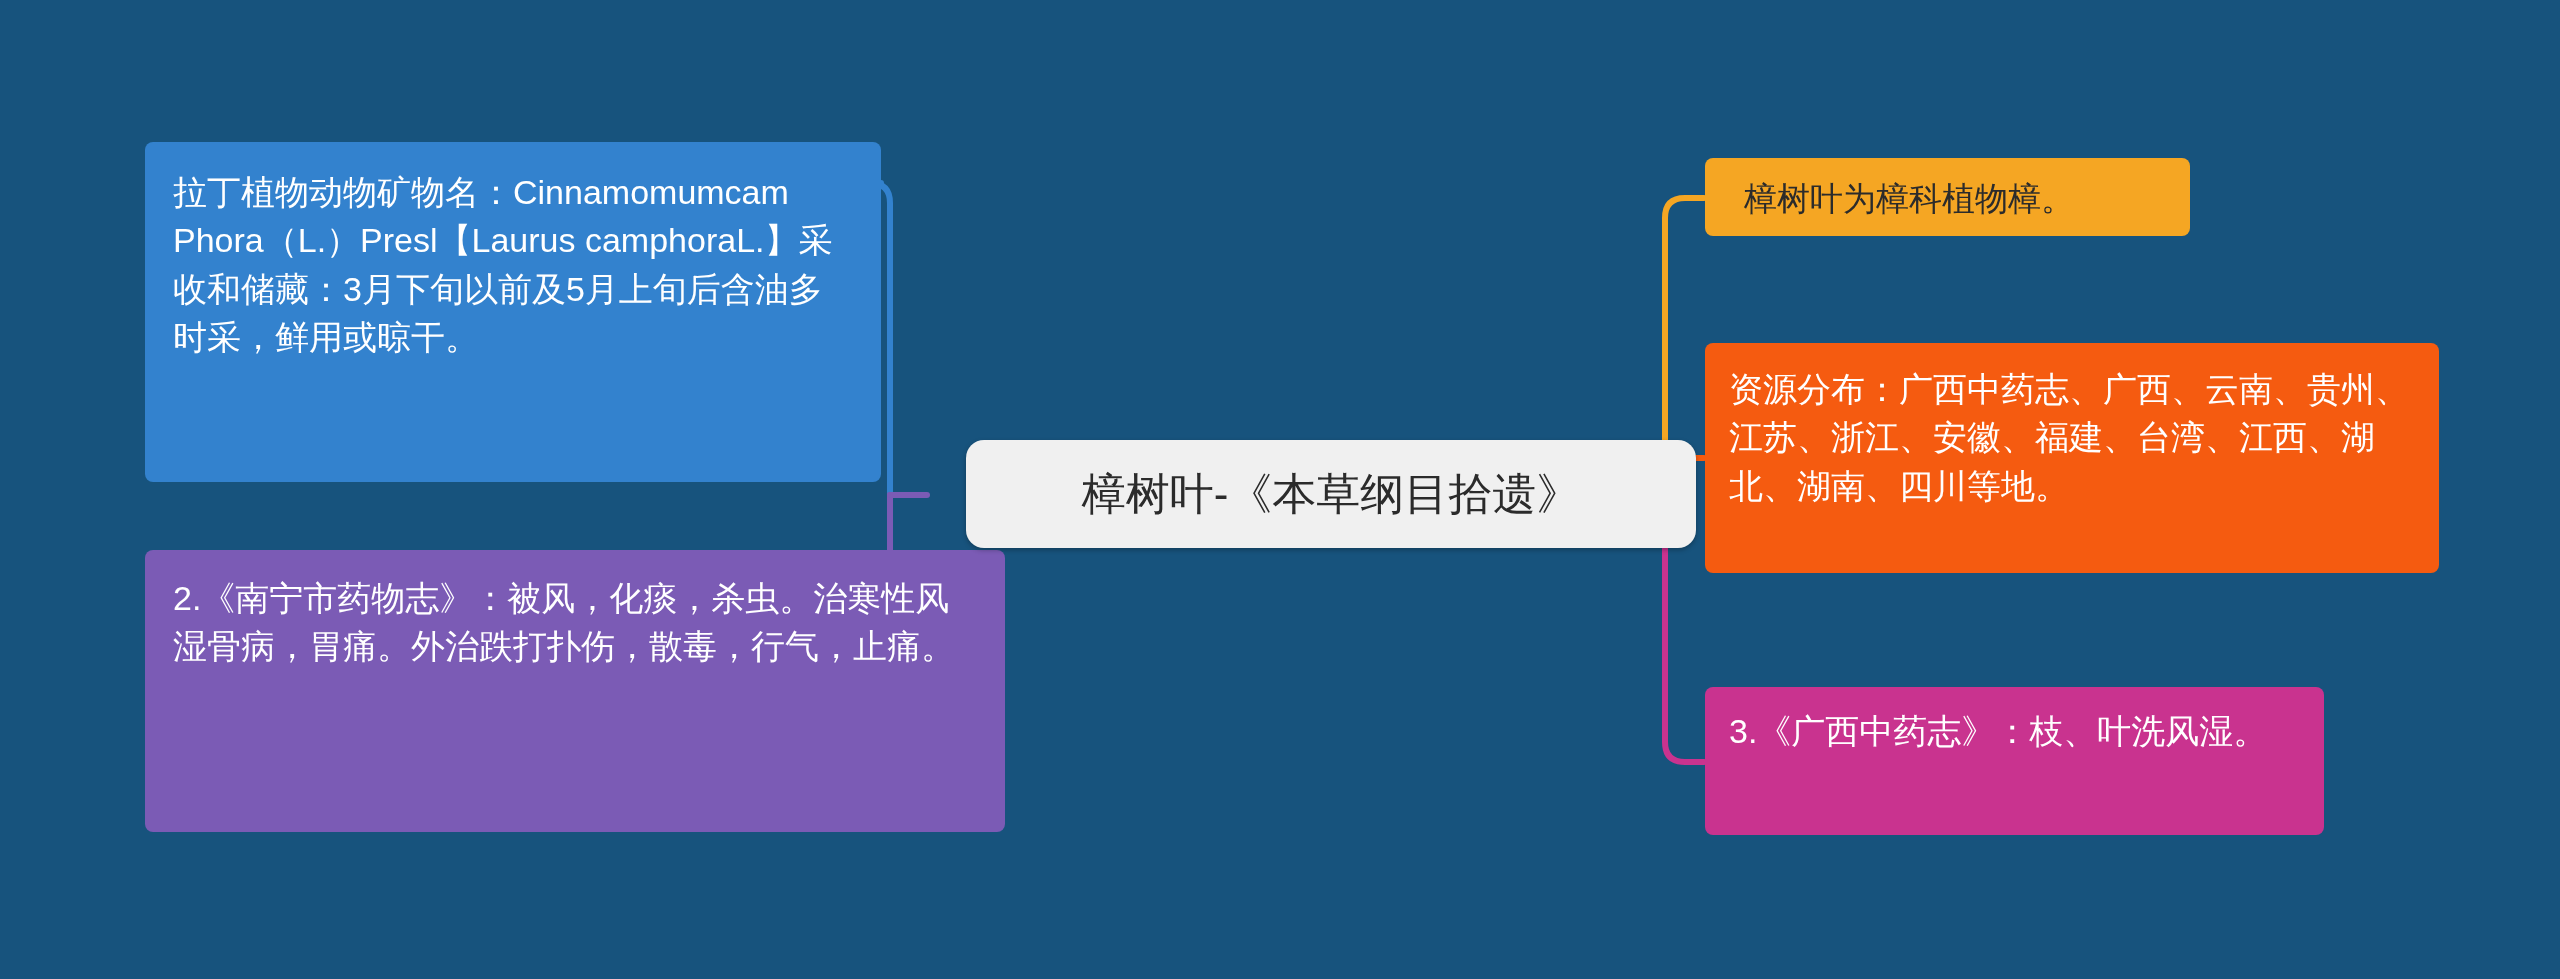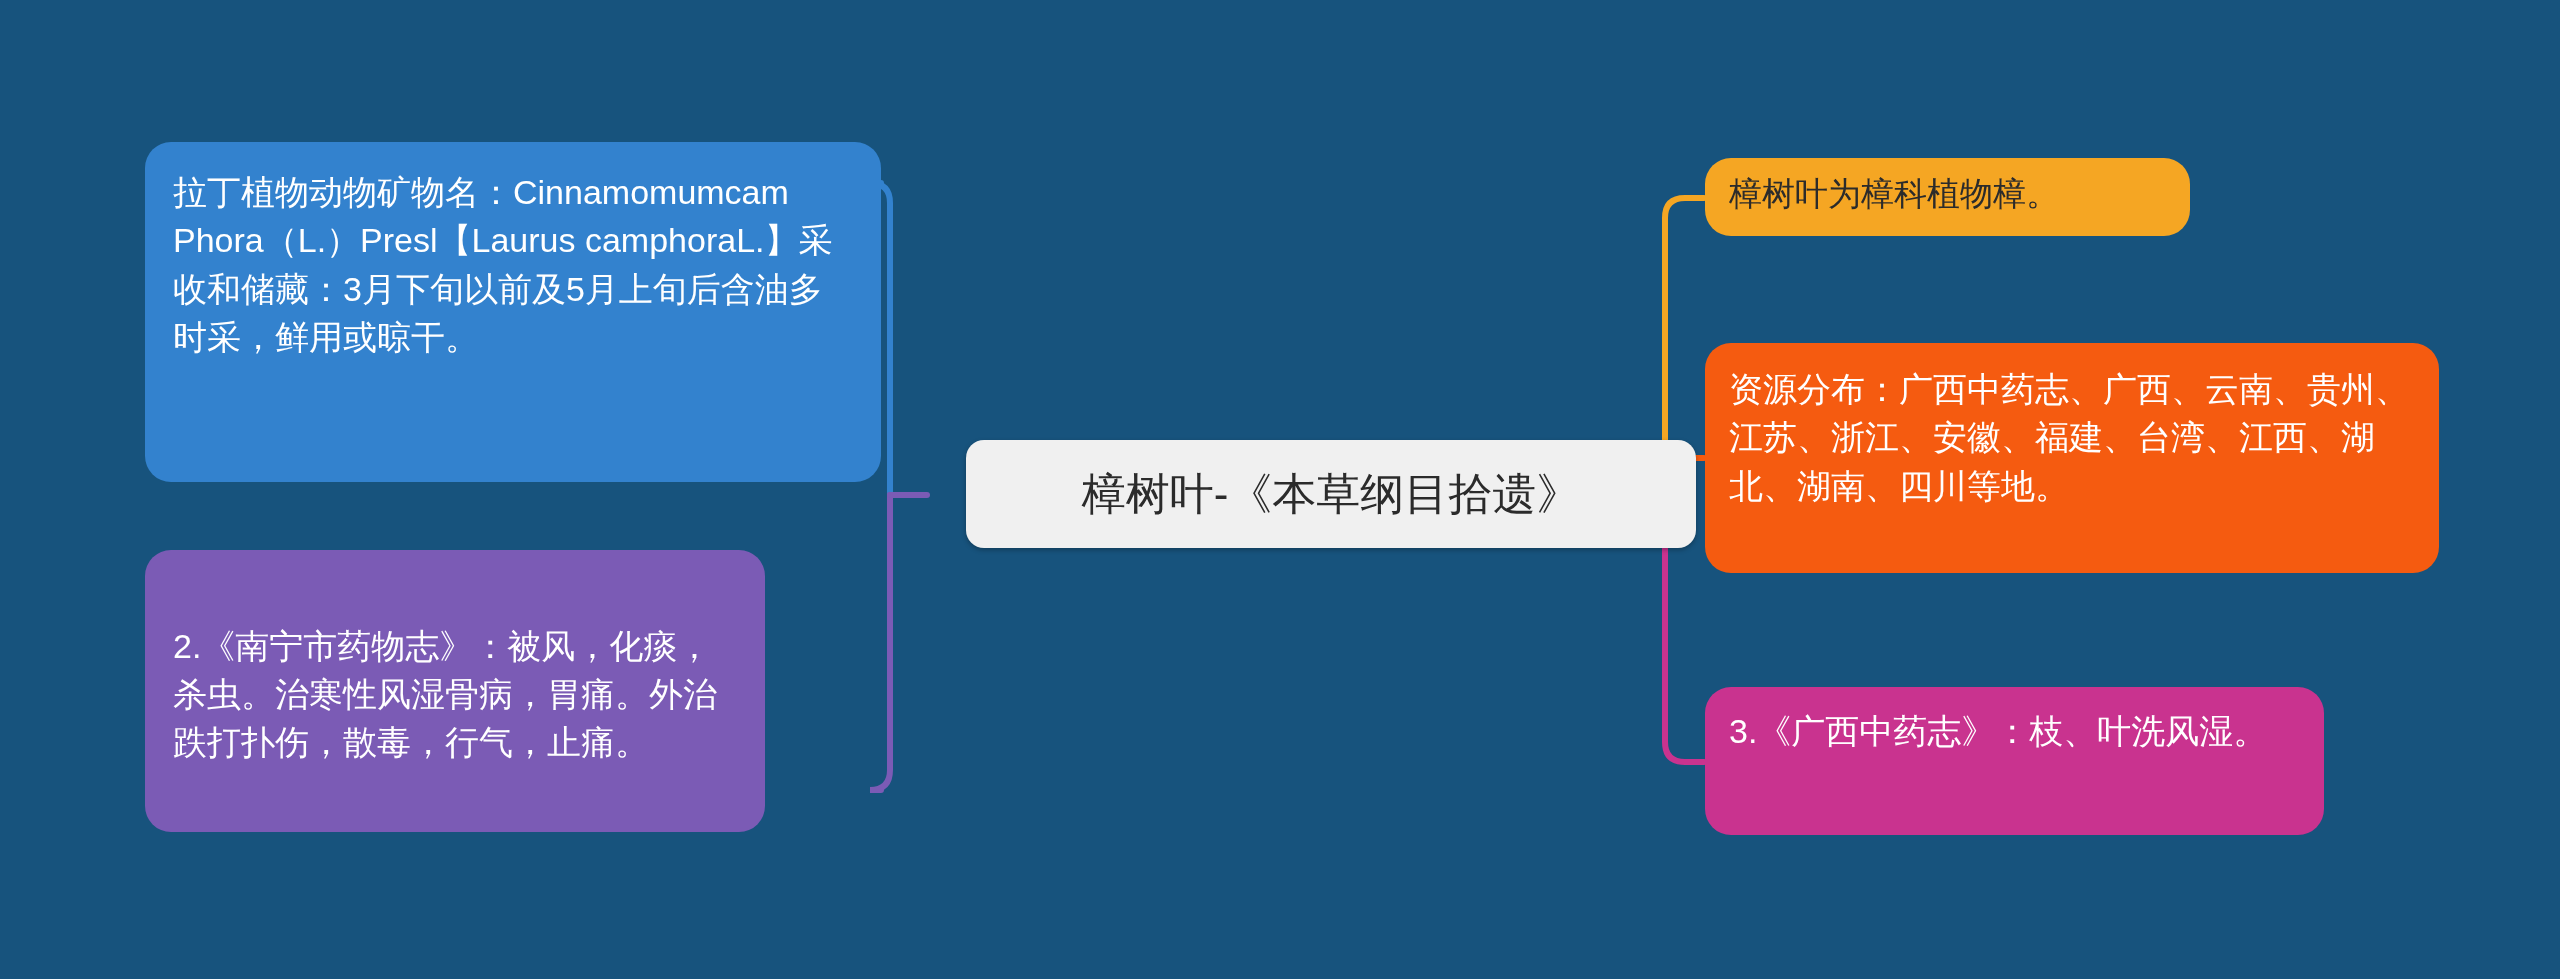--- a/index.html
+++ b/index.html
@@ -11,21 +11,21 @@
     position: relative;
     width: 2560px;
     height: 979px;
     background: #17537d;
     overflow: hidden;
     font-family: "Liberation Sans", "DejaVu Sans", sans-serif;
   }
   .node {
     position: absolute;
     box-sizing: border-box;
-    border-radius: 26px;
+    border-radius: 8px;
     display: flex;
     align-items: flex-start;
     overflow: hidden;
   }
   .node .txt {
     display: block;
     width: 100%;
     word-break: break-word;
     white-space: normal;
   }
@@ -62,41 +62,40 @@
   #node-blue .txt {
     color: #ffffff;
     font-size: 34px;
     line-height: 1.42;
   }
 
   
   #node-purple {
     left: 145px;
     top: 550px;
-    width: 620px;
+    width: 860px;
     height: 282px;
     background: #7b5bb5;
     padding: 24px 28px 18px 28px;
-    align-items: center;
   }
   #node-purple .txt {
     color: #ffffff;
     font-size: 34px;
     line-height: 1.42;
   }
 
   
   #node-amber {
     left: 1705px;
     top: 158px;
     width: 485px;
     height: 78px;
     background: #f5a623;
-    padding: 14px 24px;
-    align-items: flex-start;
+    padding: 14px 39px;
+    align-items: flex-end;
   }
   #node-amber .txt {
     color: #2b2b2b;
     font-size: 33px;
     line-height: 1.35;
   }
 
   
   #node-orange {
     left: 1705px;

